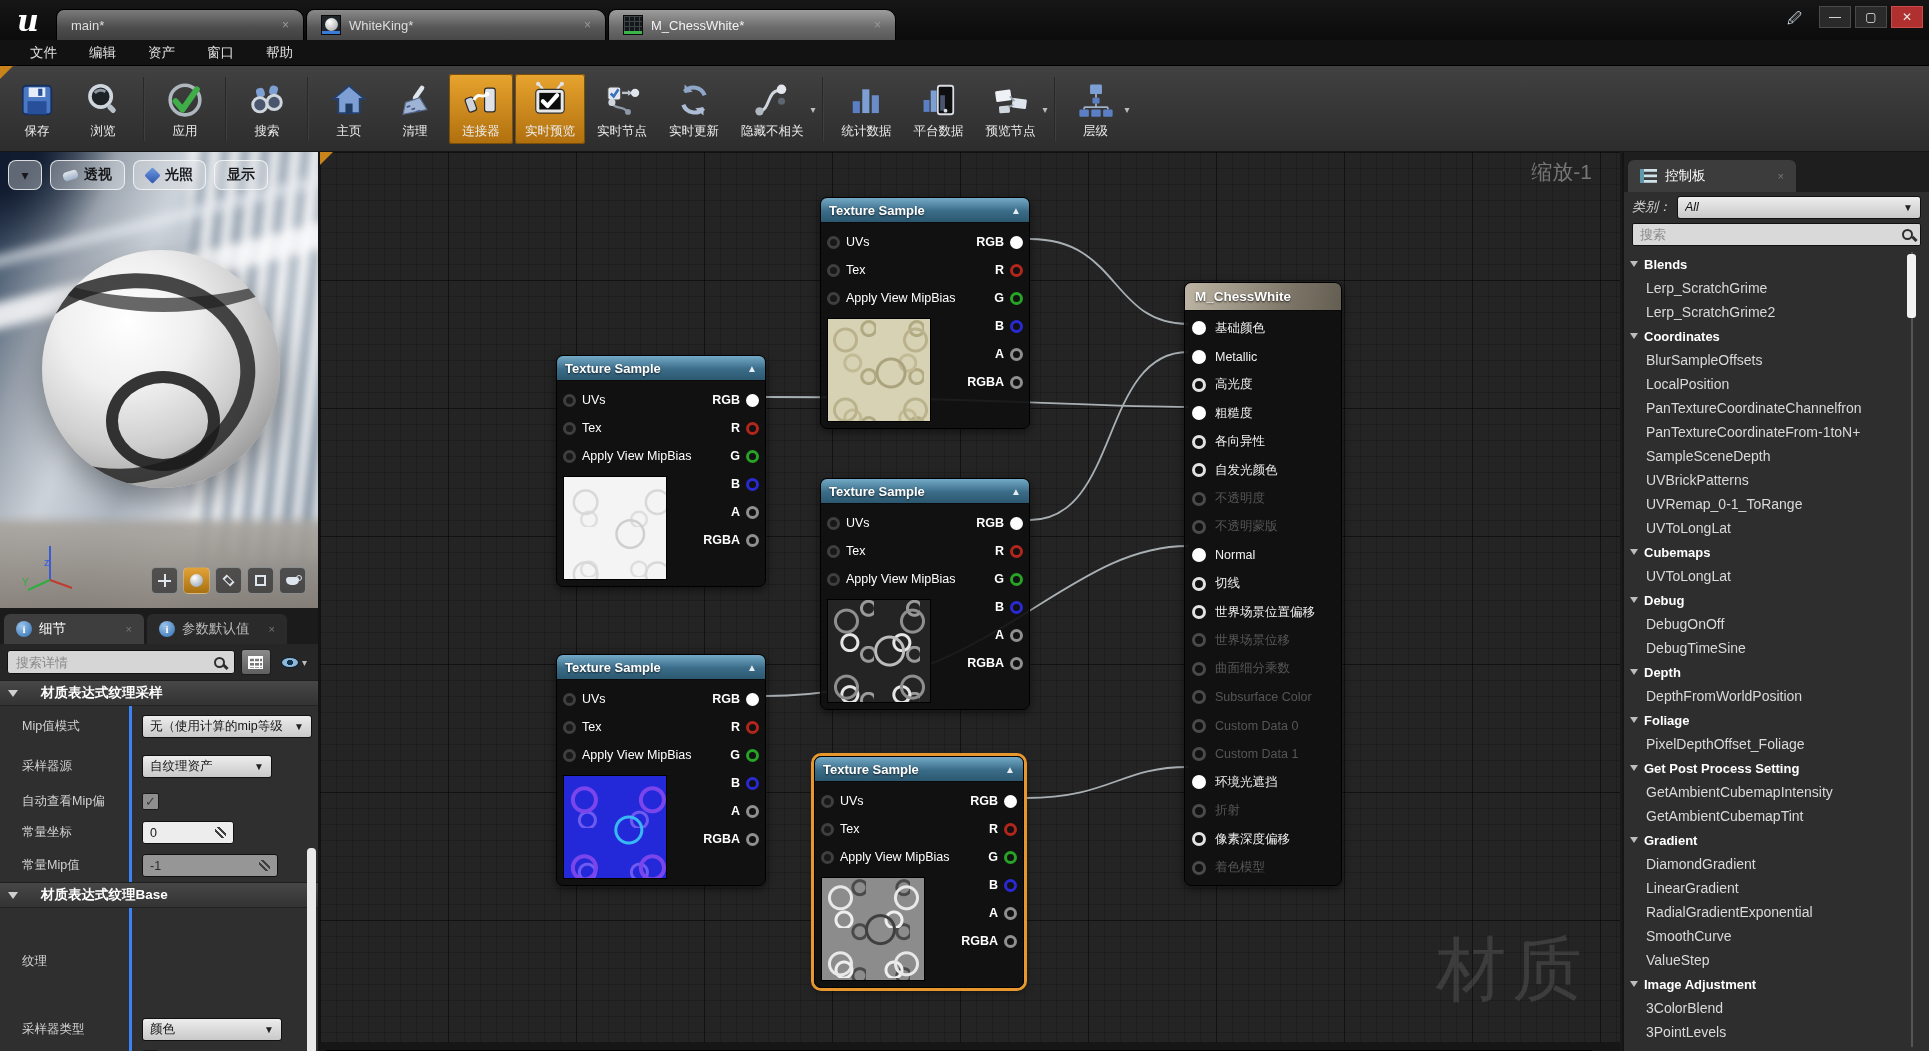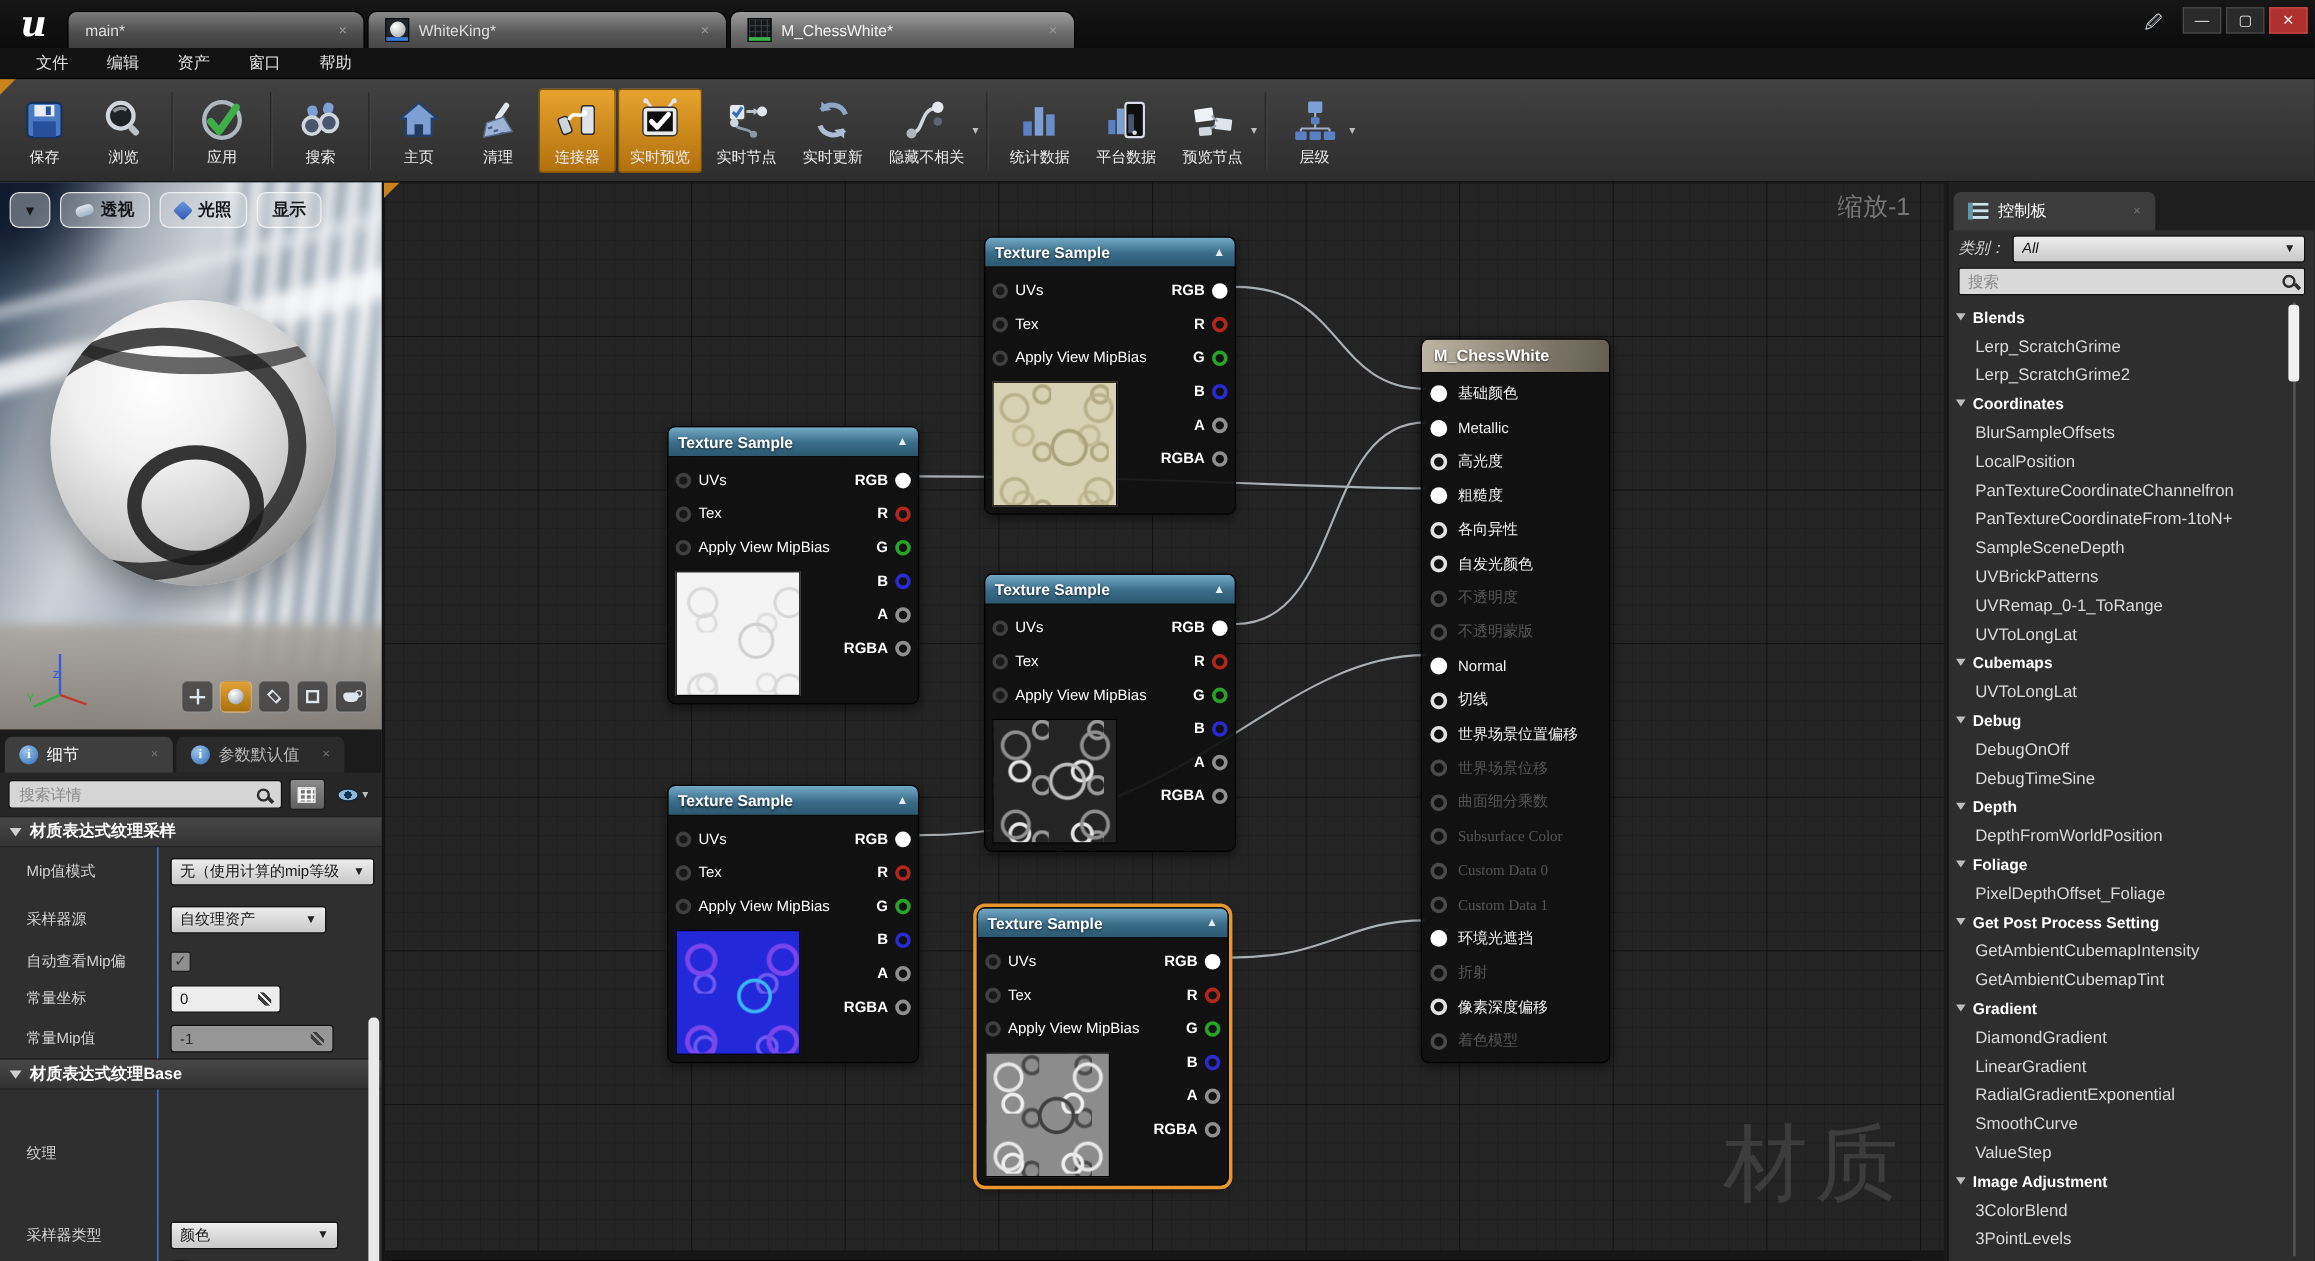--- a/index.html
+++ b/index.html
@@ -111,24 +111,24 @@
 .d-search-wrap .mag { position:absolute; right:10px; }
 .grid-btn { width:30px; height:26px; border-radius:3px; background:linear-gradient(#8a8a8a,#5f5f5f); border:1px solid #1c1c1c;
   display:flex; align-items:center; justify-content:center; }
 .grid-ico { width:15px; height:13px;
   background:linear-gradient(#fff 1.5px,transparent 1.5px),linear-gradient(90deg,#fff 1.5px,transparent 1.5px),#777;
   background-size:5px 4.3px; border:1.5px solid #fff; }
 .eye-btn { display:flex; align-items:center; gap:3px; padding:0 4px; height:26px; }
 .eye { width:18px; height:11px; border-radius:50%; background:radial-gradient(circle,#12334e 0 3px,#8fb8d8 3px); border:1px solid #0c2235; }
 .caret-d { color:#bdbdbd; font-size:10px; }
 .d-section { height:26px; background:linear-gradient(#474747,#333333); border-top:1px solid #1f1f1f; border-bottom:1px solid #232323;
-  display:flex; align-items:center; gap:7px; padding-left:8px; font-size:13.5px; font-weight:bold; color:#fff; }
+  display:flex; align-items:center; gap:23px; padding-left:8px; font-size:13.5px; font-weight:bold; color:#fff; }
 .tri-open { width:0; height:0; border-left:5px solid transparent; border-right:5px solid transparent; border-top:7px solid #cfcfcf; }
 .d-row { display:flex; align-items:center; min-height:33px; }
-.d-label { width:132px; flex:none; padding-left:22px; font-size:12.5px; color:#d2d2d2; border-right:1px solid #3b82f6;
+.d-label { width:132px; flex:none; padding-left:22px; font-size:12.5px; color:#d2d2d2; border-right:3px solid #3b82f6;
   white-space:nowrap; overflow:hidden; align-self:stretch; display:flex; align-items:center; }
 .d-val { flex:1; padding:4px 10px 4px 10px; display:flex; align-items:center; }
 .dd { height:23px; background:linear-gradient(#ededed,#c9c9c9); border:1px solid #111; border-radius:3px;
   color:#141414; font-size:12.5px; display:flex; align-items:center; padding:0 7px; gap:5px; }
 .dd .ddtext { white-space:nowrap; overflow:hidden; }
 .dd .ddcaret { margin-left:auto; color:#222; font-size:10px; flex:none; }
 .spin { height:23px; background:#ededed; border:1px solid #111; border-radius:3px; color:#141414; font-size:12.5px;
   display:flex; align-items:center; padding:0 7px; }
 .spin.dis { background:#969696; color:#2c2c2c; }
 .drag-corner { width:11px; height:11px; margin-left:auto;
@@ -219,21 +219,21 @@
 .m-header { height:28px; border-radius:6px 6px 0 0; display:flex; align-items:center; padding:0 10px;
   background:linear-gradient(100deg,#beb5a4,#7a7365 70%,#645e52); border-bottom:1px solid #0a0a0a; }
 .m-title { font-size:13.5px; font-weight:bold; color:#fff; text-shadow:0 1px 2px rgba(0,0,0,.8); }
 .m-pins { padding-top:3px; }
 .m-pin-row { height:28.4px; display:flex; align-items:center; gap:9px; padding-left:7px; }
 .mpin { width:14px; height:14px; border-radius:50%; flex:none; }
 .mpin.connected { background:#fff; }
 .mpin.open { border:3.5px solid #e2e2e2; background:transparent; }
 .mpin.disabled { border:3.5px solid #4a4a4a; background:transparent; }
 .m-pin-lbl { font-size:12.5px; color:#f0f0f0; white-space:nowrap; }
-.m-pin-row.disabled .m-pin-lbl { color:#565656;font-family:Liberation Serif, serif; }
+.m-pin-row.disabled .m-pin-lbl { color:#565656; }
 
 
 .palette { position:absolute; left:1622px; top:0; width:307px; height:899px; background:#2e2e2e; border-left:2px solid #141414; }
 .pal-tabs { height:40px; background:#1e1e1e; display:flex; align-items:flex-end; padding-left:4px; }
 .pal-tab { height:32px; min-width:168px; display:flex; align-items:center; gap:8px; padding:0 12px;
   background:#3c3c3c; border-radius:6px 6px 0 0; font-size:13.5px; color:#fff; }
 .pal-tab .tclose { margin-left:auto; color:#777; font-size:11px; }
 .list-ico { width:17px; height:14px;
   background:linear-gradient(#cfe3ea 2.5px,transparent 2.5px); background-size:100% 5.5px; position:relative; }
 .list-ico:before { content:''; position:absolute; left:0; top:0; width:4px; height:100%; background:#5e98ac; }

